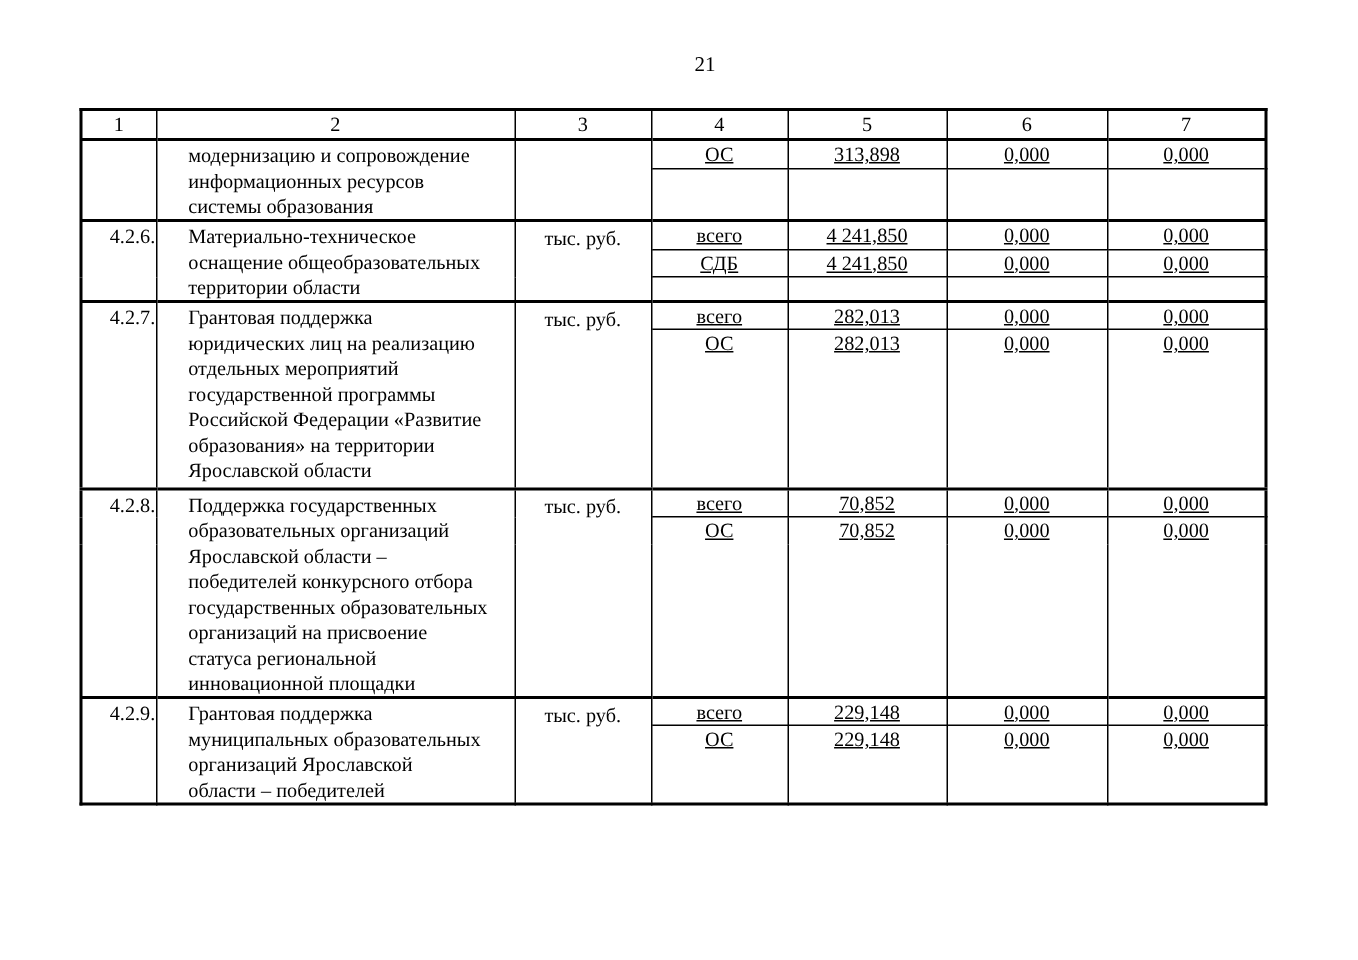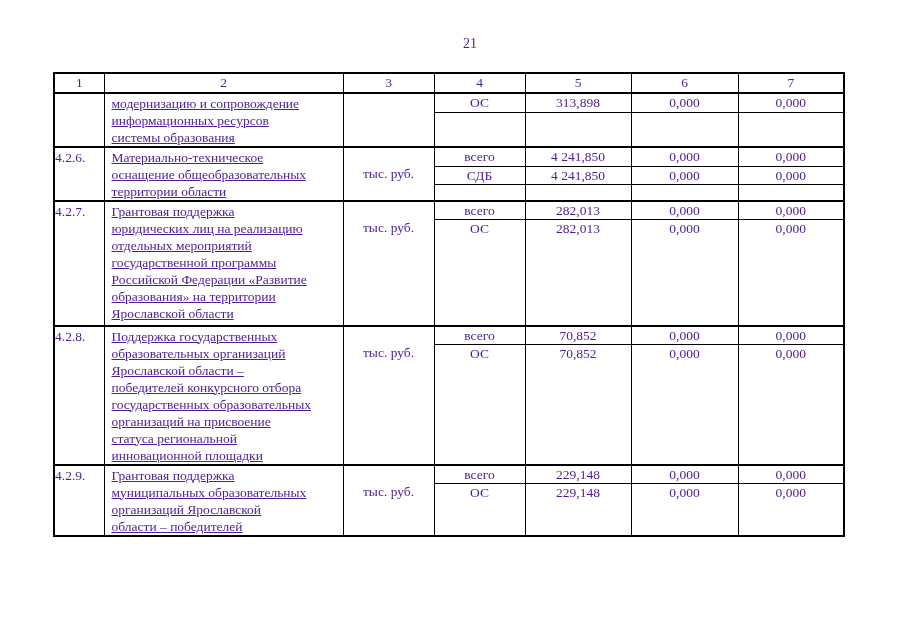--- a/index.html
+++ b/index.html
@@ -6,21 +6,21 @@
     margin: 0;
     padding: 0;
     background: #ffffff;
   }
   .page {
     position: relative;
     width: 905px;
     height: 640px;
     background: #ffffff;
     font-family: "Liberation Serif", "DejaVu Serif", serif;
-    color: #4c1d95;
+    color: #000000;
     overflow: hidden;
   }
   .page-number {
     position: absolute;
     top: 36px;
     left: 0;
     width: 940px;
     text-align: center;
     font-size: 14px;
     line-height: 16px;
@@ -55,40 +55,40 @@
   }
   
   .doc-table tr.major > td {
     border-top: 2px solid #000000;
   }
   
   .doc-table td.divider {
     border-bottom: 1px solid #000000;
   }
   .doc-table td.num {
-    text-align: left;
+    text-align: right;
     line-height: 17px;
     padding-top: 1px;
   }
   .doc-table td.desc {
     text-align: left;
     line-height: 17px;
-    padding: 1px 3px 0 7px;
+    padding: 1px 3px 0 21px;
     white-space: pre-line;
-    text-decoration: underline;
   }
   .doc-table td.unit {
     text-align: center;
     line-height: 17px;
-    padding-top: 17px;
+    padding-top: 2px;
   }
   .doc-table td.src, .doc-table td.val {
     text-align: center;
     line-height: 16px;
     padding-top: 1px;
+    text-decoration: underline;
   }
   tr.sub { height: 18px; }
   tr.sub-sm { height: 17px; margin-left: 43px; }
   tr.fill-a  { height: 33px; }
   tr.fill-b  { height: 16px; }
   tr.fill-c  { height: 88px; }
   tr.fill-d  { height: 98px; }
   tr.fill-e  { height: 33px; }
 </style>
 </head>

